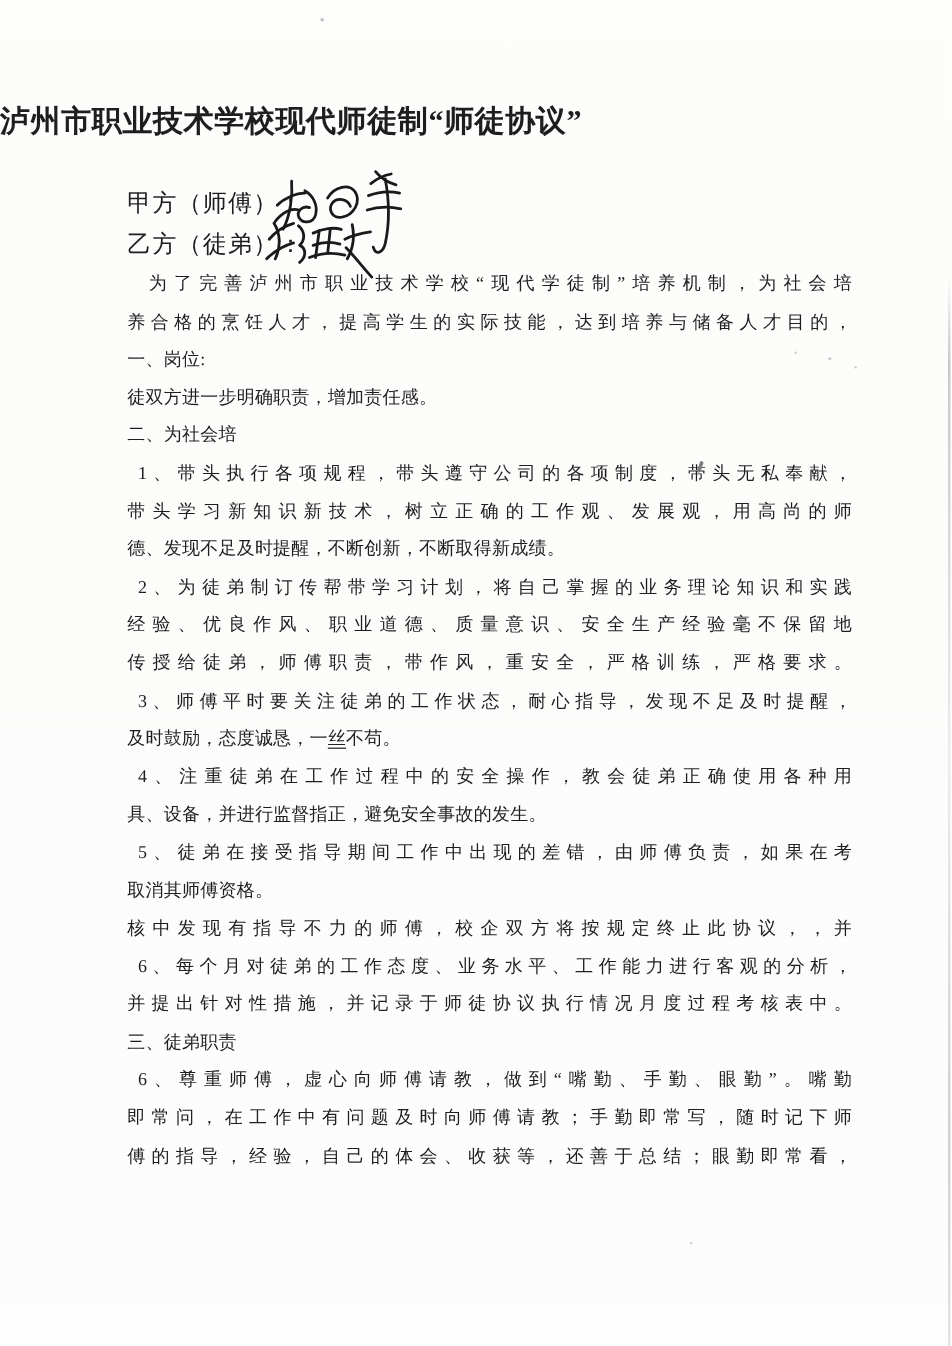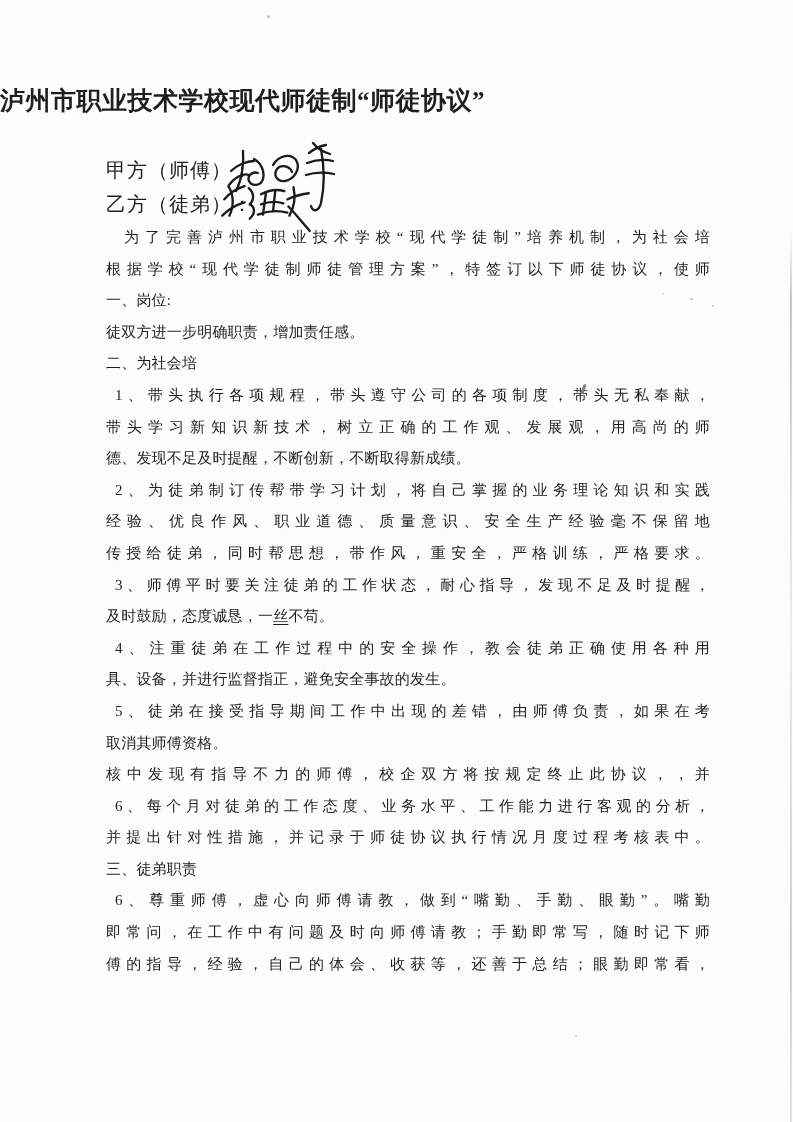--- a/index.html
+++ b/index.html
@@ -86,30 +86,30 @@
     <path d="M44,25 C52,22 60,22 66,24"></path>
     <path d="M41,35 C51,31 62,31 70,33"></path>
     <path d="M76,8 C78,17 77,27 72,36"></path>
     <path d="M70,20 C76,17 84,15 91,14"></path>
     <path d="M71,27 C77,33 84,42 92,51"></path>
   </svg>
 
   <div class="doc-lines">
 
   <div class="line indent-para fill">为了完善泸州市职业技术学校“现代学徒制”培养机制，为社会培</div>
-      <div class="line fill">根据学校“现代学徒制师徒管理方案”，特签订以下师徒协议，使师</div>
+      <div class="line fill">养合格的烹饪人才，提高学生的实际技能，达到培养与储备人才目的，</div>
       <div class="line">一、岗位:</div>
       <div class="line">徒双方进一步明确职责，增加责任感。</div>
       <div class="line">二、为社会培</div>
       <div class="line indent-item fill">1、带头执行各项规程，带头遵守公司的各项制度，带头无私奉献，</div>
       <div class="line fill">带头学习新知识新技术，树立正确的工作观、发展观，用高尚的师</div>
       <div class="line">德、发现不足及时提醒，不断创新，不断取得新成绩。</div>
       <div class="line indent-item fill">2、为徒弟制订传帮带学习计划，将自己掌握的业务理论知识和实践</div>
       <div class="line fill">经验、优良作风、职业道德、质量意识、安全生产经验毫不保留地</div>
-      <div class="line fill">传授给徒弟，同时帮思想，带作风，重安全，严格训练，严格要求。</div>
+      <div class="line fill">传授给徒弟，师傅职责，带作风，重安全，严格训练，严格要求。</div>
       <div class="line indent-item fill">3、师傅平时要关注徒弟的工作状态，耐心指导，发现不足及时提醒，</div>
       <div class="line"><span>及时鼓励，态度诚恳，一</span><span class="uline">丝</span><span>不苟。</span></div>
       <div class="line indent-item fill">4、注重徒弟在工作过程中的安全操作，教会徒弟正确使用各种用</div>
       <div class="line">具、设备，并进行监督指正，避免安全事故的发生。</div>
       <div class="line indent-item fill">5、徒弟在接受指导期间工作中出现的差错，由师傅负责，如果在考</div>
       <div class="line">取消其师傅资格。</div>
       <div class="line fill">核中发现有指导不力的师傅，校企双方将按规定终止此协议，，并</div>
       <div class="line indent-item fill">6、每个月对徒弟的工作态度、业务水平、工作能力进行客观的分析，</div>
       <div class="line fill">并提出针对性措施，并记录于师徒协议执行情况月度过程考核表中。</div>
       <div class="line">三、徒弟职责</div>

